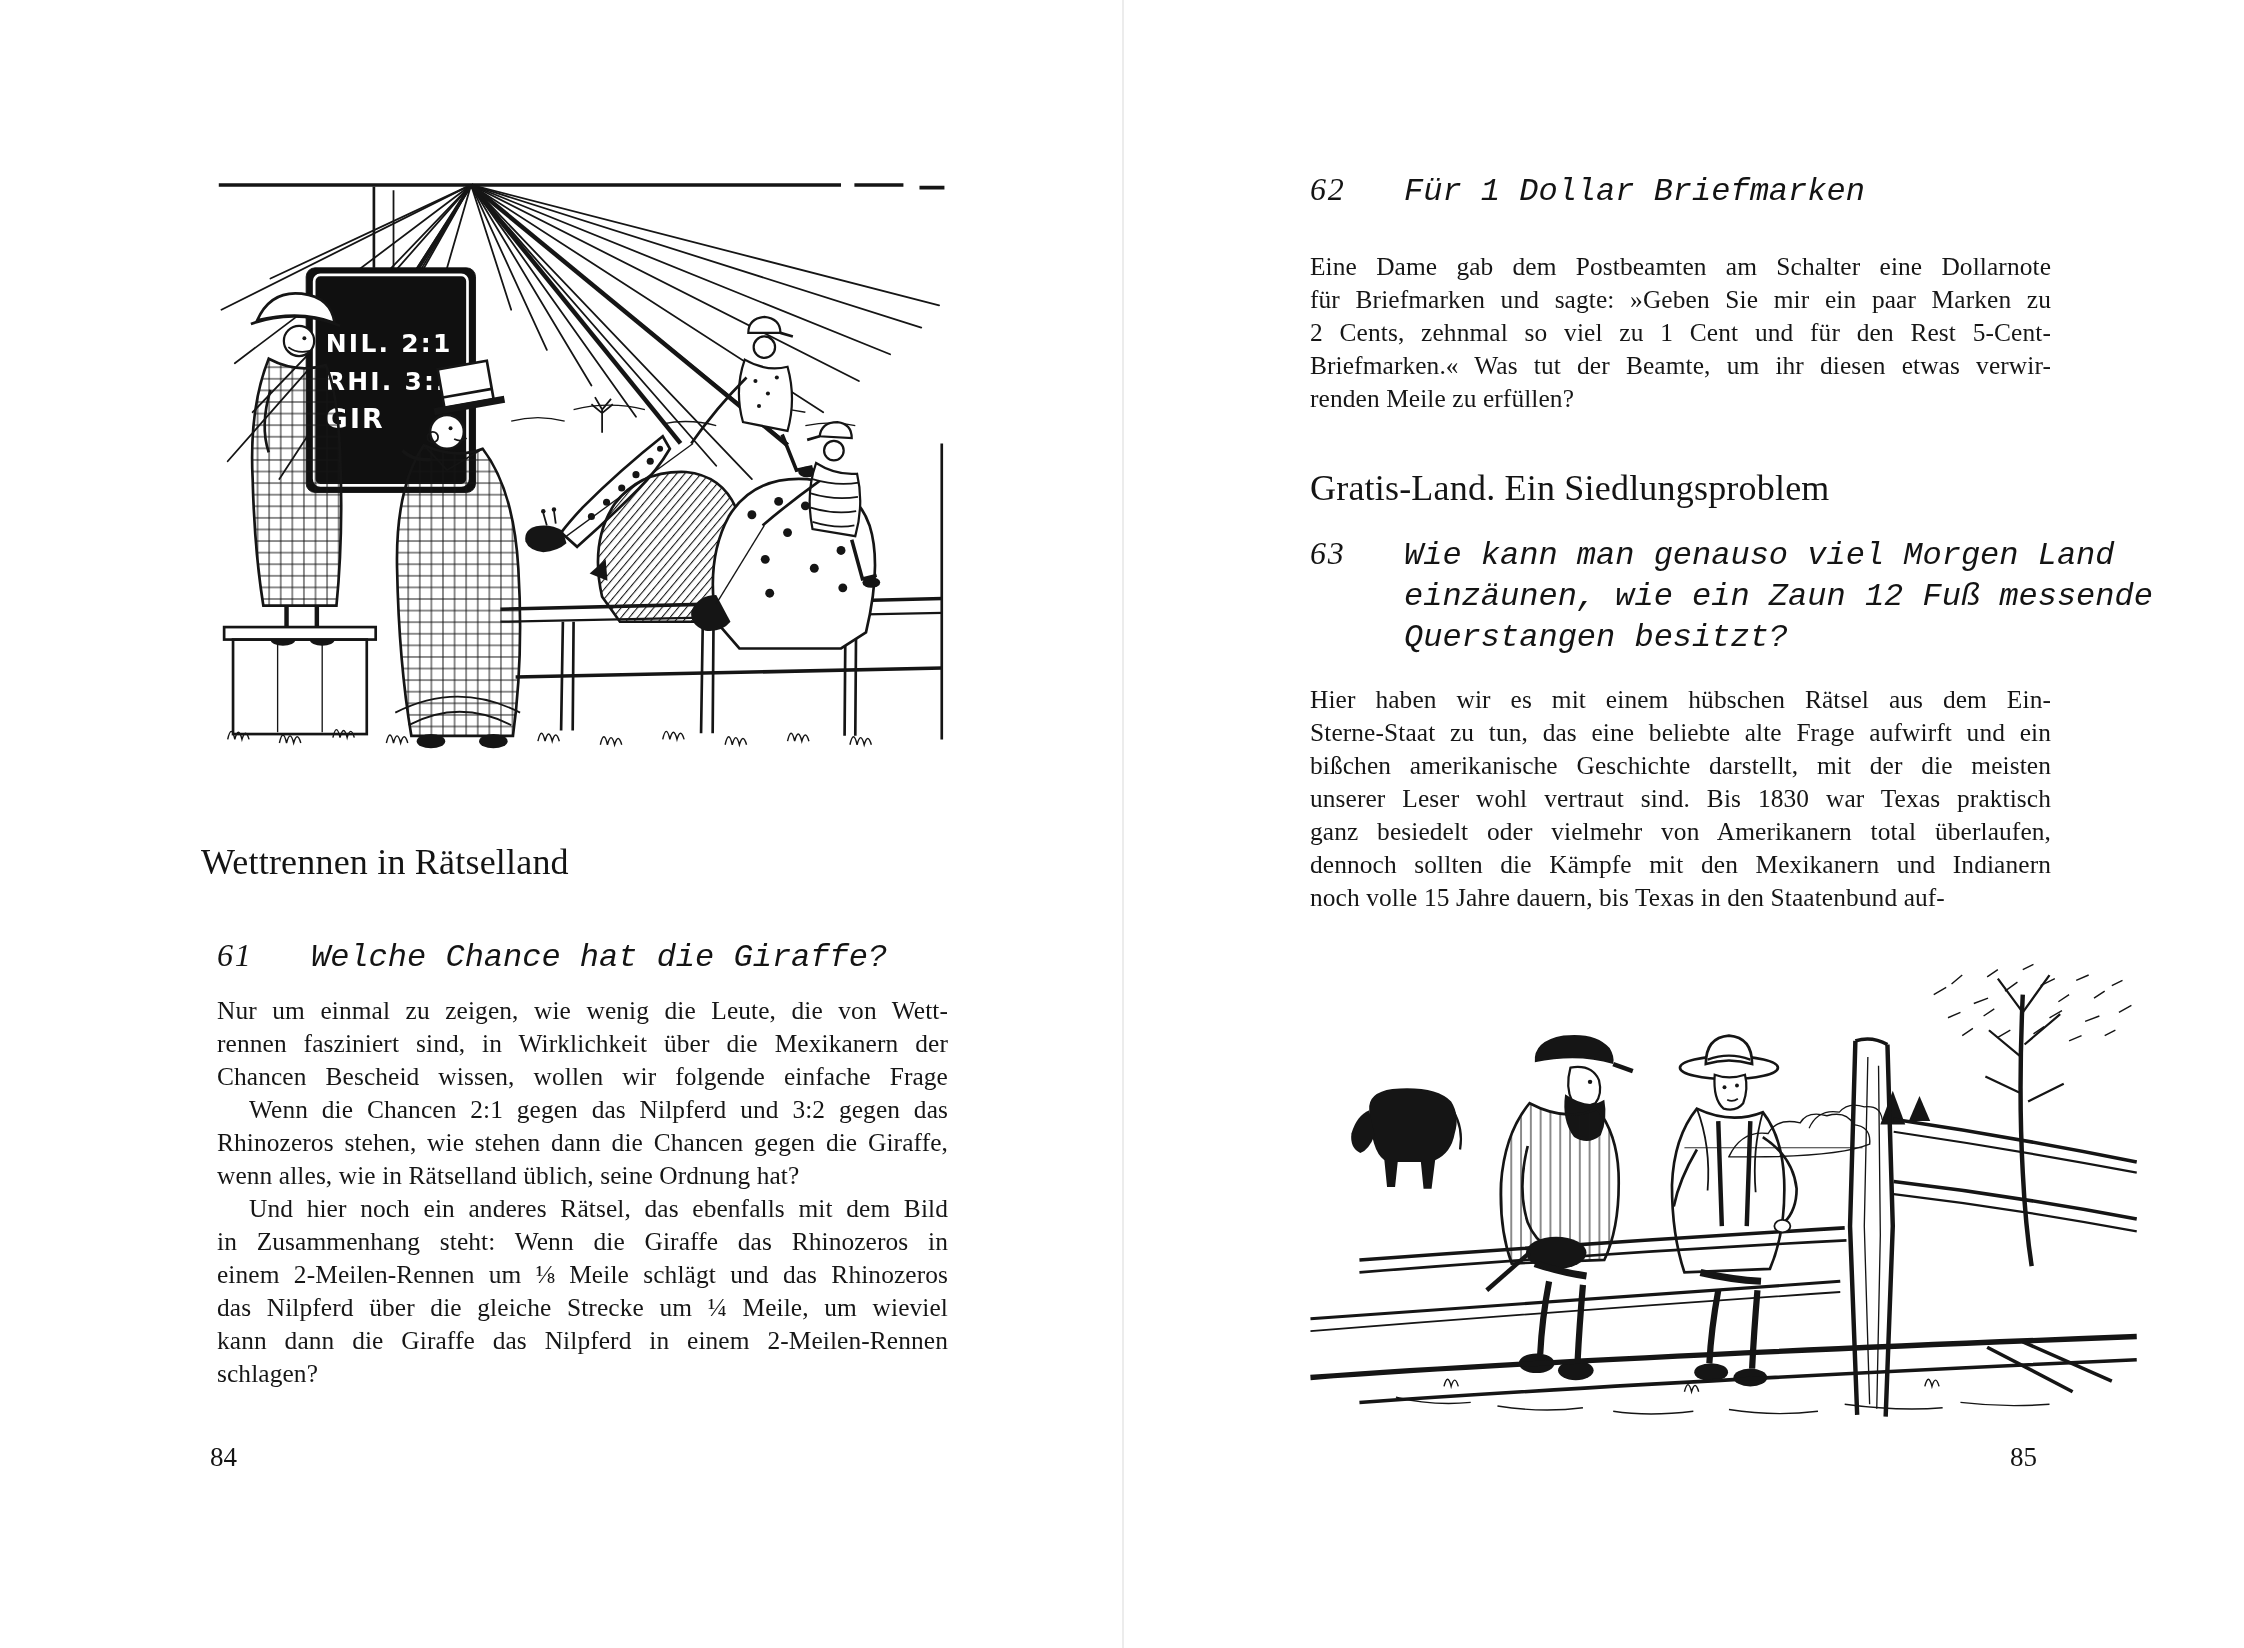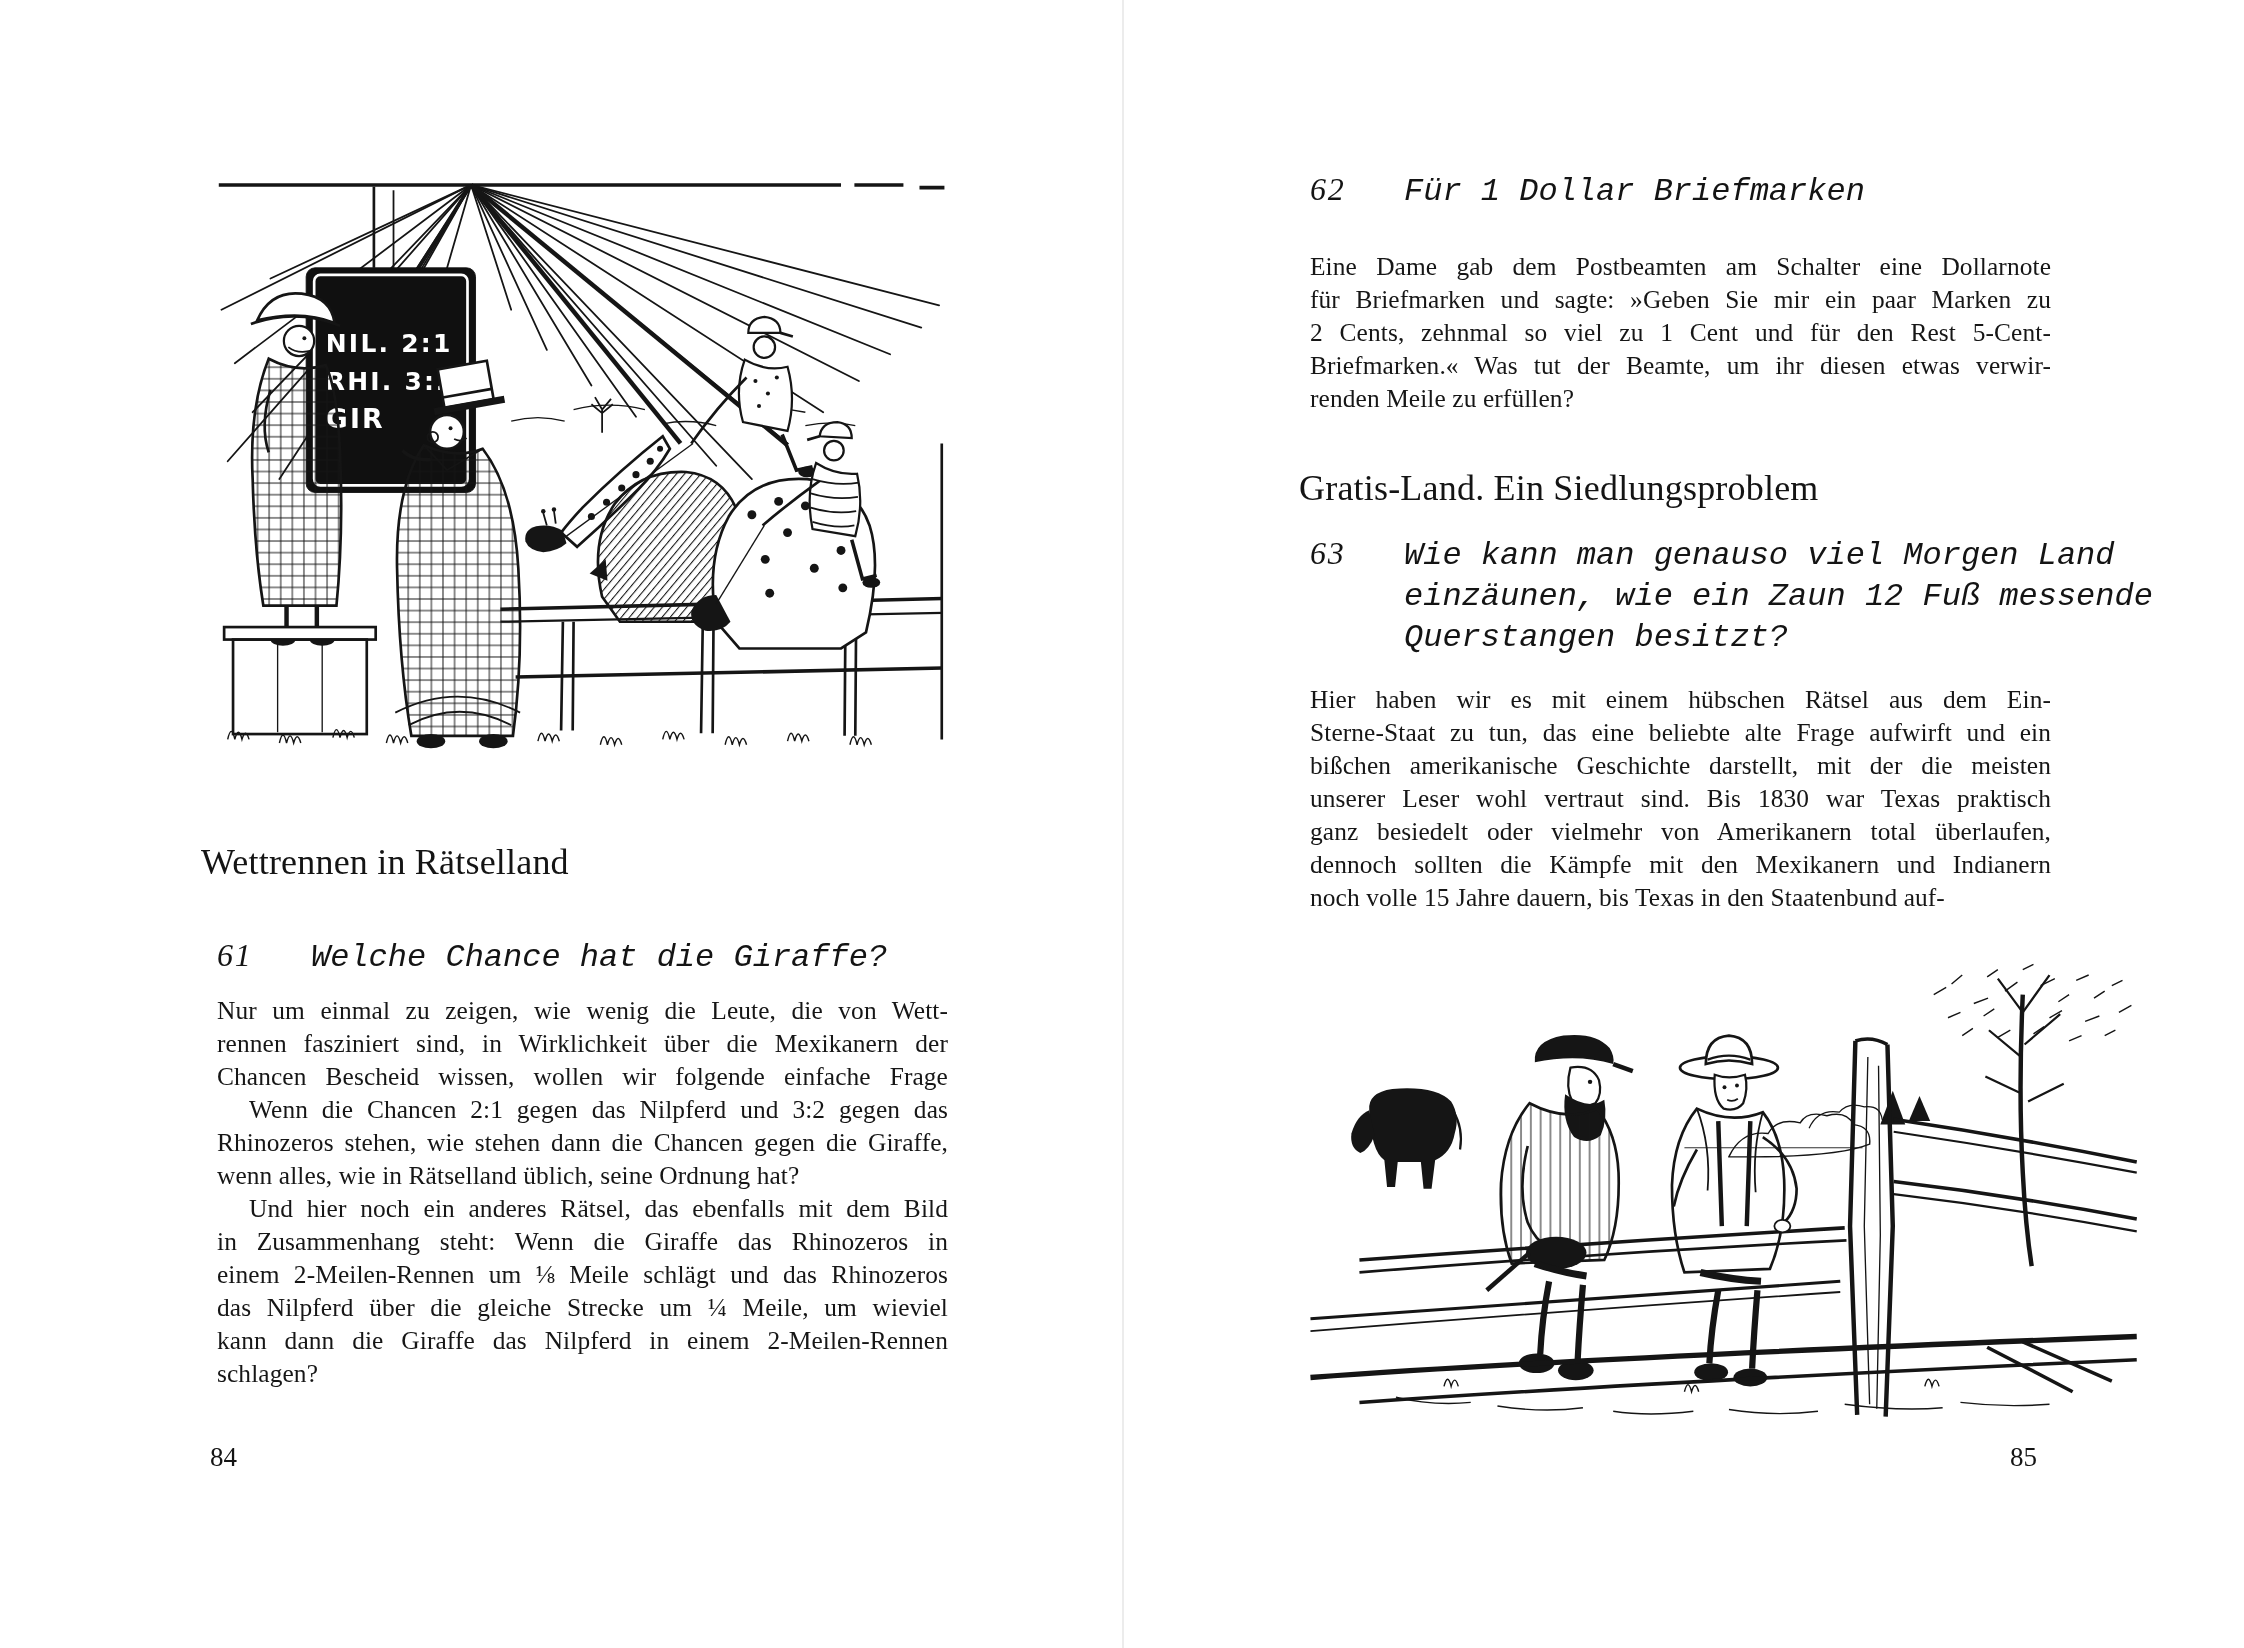--- a/index.html
+++ b/index.html
@@ -16,21 +16,21 @@
 
   .illus{position:absolute;}
   .illus-left{left:217px;top:176px;width:731px;height:575px;}
   .illus-right{left:188px;top:959px;width:829px;height:463px;}
 
   .sec-head{
     position:absolute;font-size:36px;font-weight:400;margin:0;
     letter-spacing:0.2px;white-space:nowrap;color:#141414;
   }
   .sec-head-left{left:201px;top:841px;text-align:right;}
-  .sec-head-right{left:177px;top:467px;}
+  .sec-head-right{left:188px;top:467px;}
 
   .prob{position:absolute;font-style:italic;font-size:32px;color:#141414;}
   .prob-61{left:217px;top:937px;width:731px;}
   .prob-62{left:188px;top:171px;width:741px;}
   .prob-63{left:188px;top:535px;width:741px;}
   .prob-num{position:absolute;left:0;top:0;letter-spacing:1.8px;}
   .prob-title{margin-left:94px;font-family:Liberation Mono, monospace;}
   .prob .tline{line-height:41px;text-align:left;white-space:nowrap;}
 
   .body-text{position:absolute;font-size:25.4px;line-height:33px;letter-spacing:0.1px;color:#161616;}

